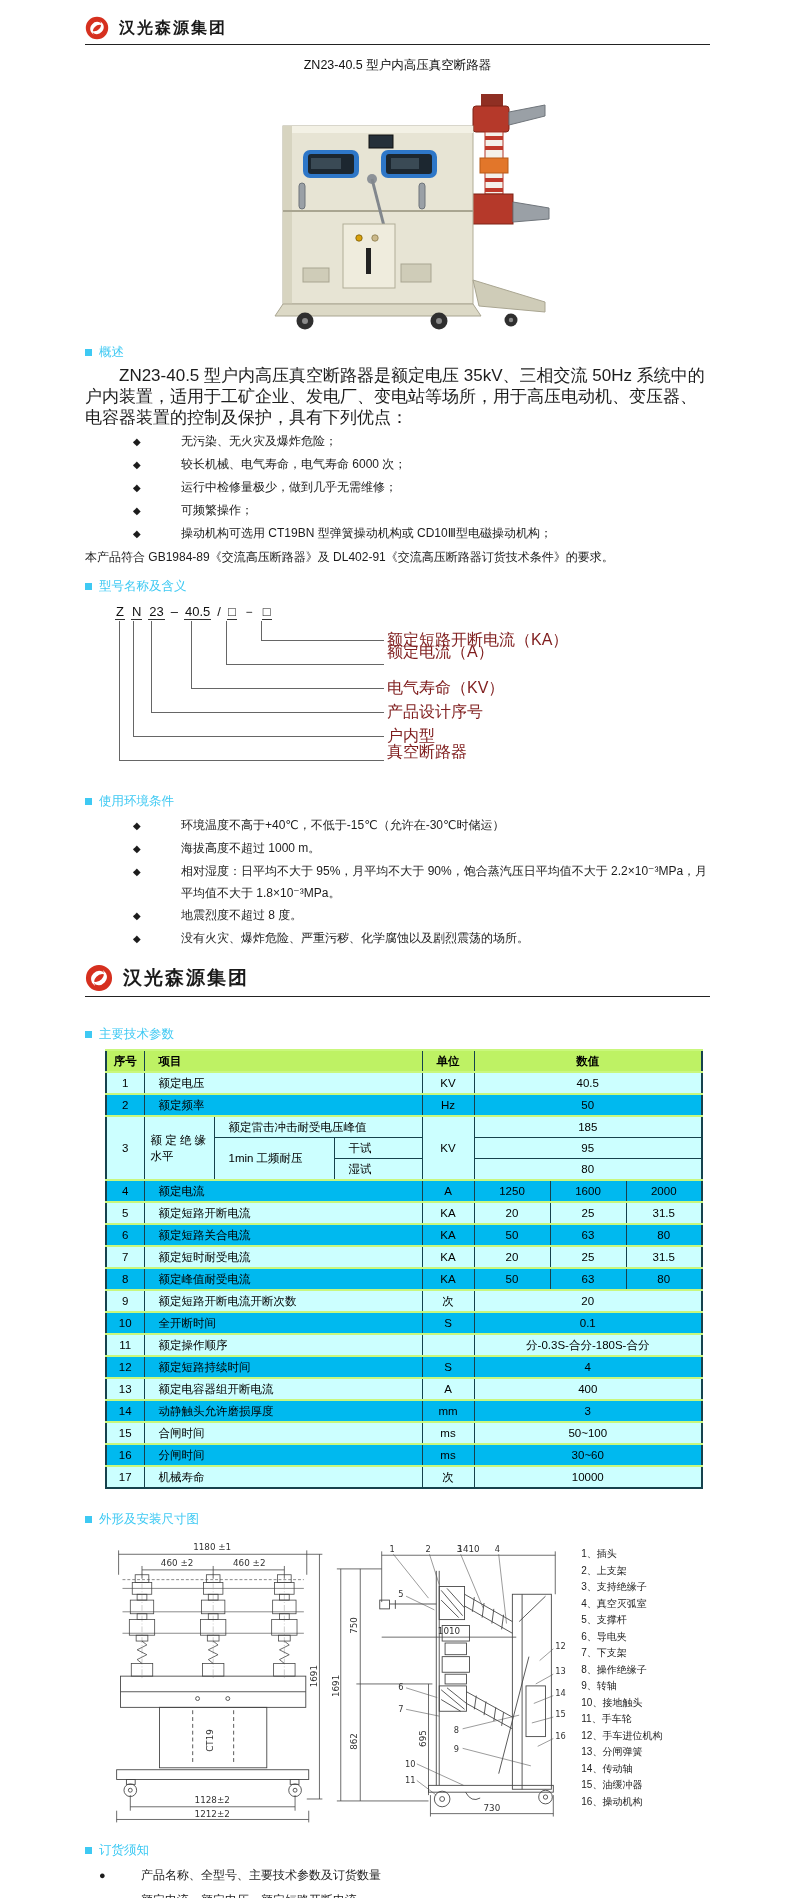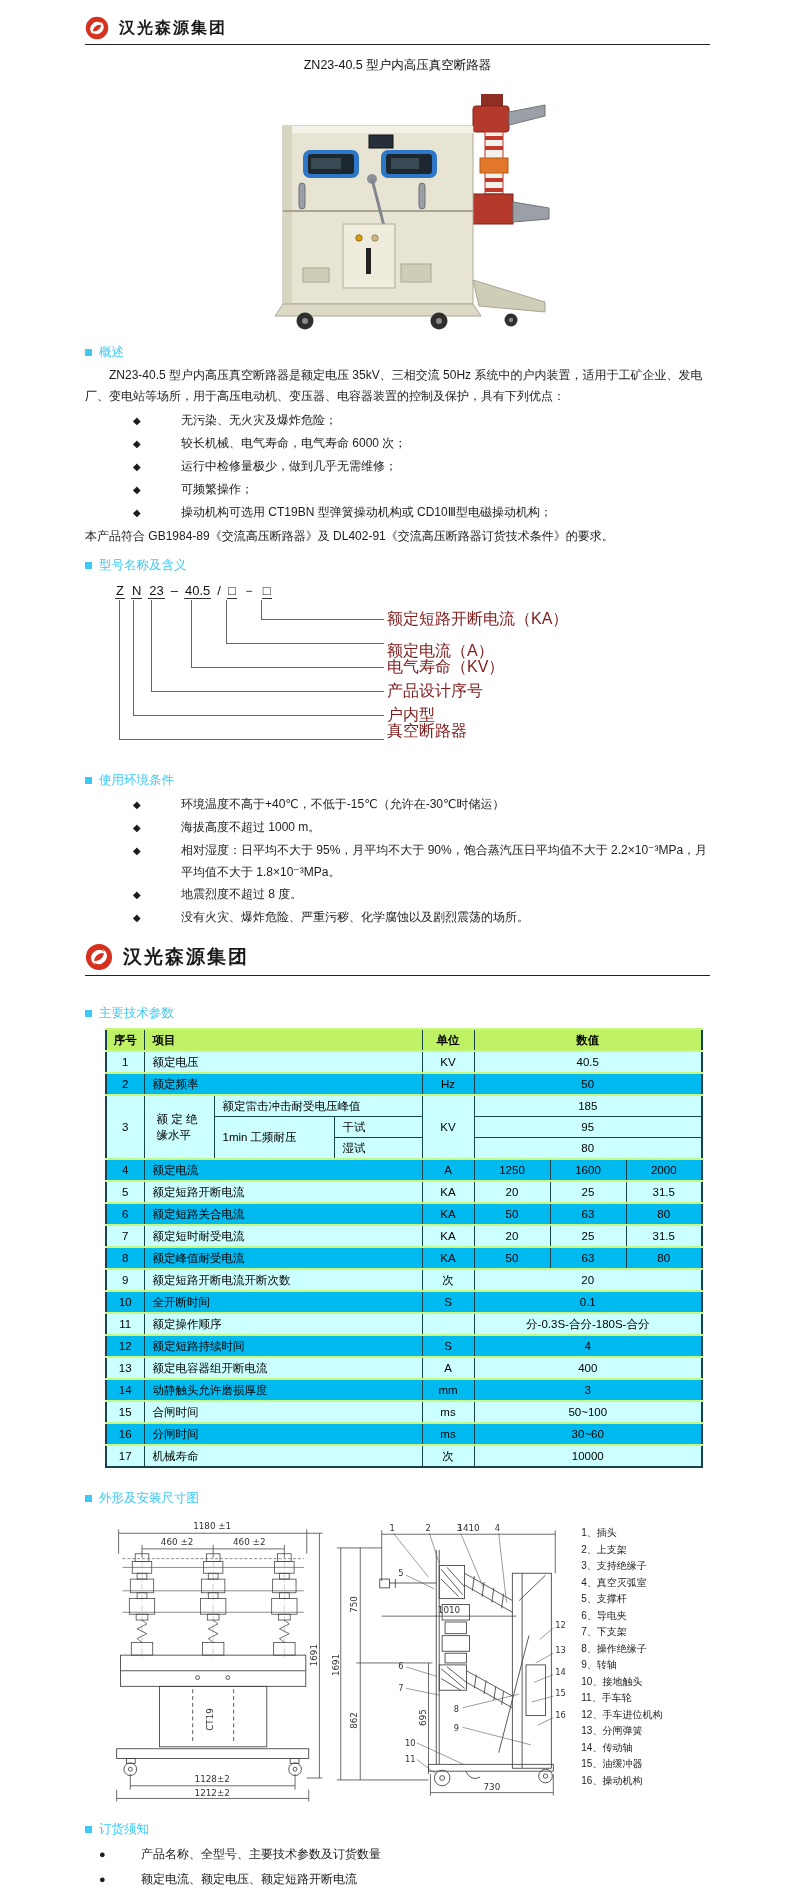--- a/index.html
+++ b/index.html
@@ -8,42 +8,42 @@
   .content{margin-left:85px;width:625px;padding-top:16px;}
   .brand-bar{display:flex;align-items:center;gap:10px;}
   .brand-bar .logo svg{display:block;}
   .brand-name{font-weight:bold;color:#1a1a1a;font-size:16px;letter-spacing:2px;}
   .brand-bar.big .brand-name{font-size:19px;}
   .rule{height:1px;background:#222;margin-top:4px;}
   .doc-title{text-align:center;font-size:12.5px;color:#111;margin:12px 0 4px 0;}
   .photo-wrap{text-align:center;margin:2px 0 6px 0;}
   .sec-h{display:flex;align-items:center;gap:7px;color:#3ec9f3;font-size:12.5px;margin:10px 0 4px 0;}
   .sq{width:7px;height:7px;background:#3ec9f3;flex:0 0 auto;}
-  .intro{font-size:12px;line-height:21px;margin:2px 0;text-indent:2em;}
+  .intro{font-size:17px;line-height:21px;margin:2px 0;text-indent:2em;}
   .note{font-size:12px;line-height:21px;margin:2px 0;}
   ul.dlist{list-style:none;margin:2px 0;padding:0 0 0 48px;}
   ul.dlist li{display:flex;font-size:12px;line-height:22px;}
   ul.dlist .mk{width:48px;flex:0 0 auto;font-size:10px;padding-top:1px;}
   ul.olist{list-style:none;margin:2px 0;padding:0 0 0 14px;}
   ul.olist li{display:flex;font-size:12px;line-height:25px;}
   ul.olist .mk{width:42px;flex:0 0 auto;font-size:11px;}
   
   .model-diagram{position:relative;height:176px;margin:8px 0 0 30px;width:580px;font-size:13px;text-align:center;}
   .model-code{position:absolute;left:0;top:0;white-space:nowrap;color:#111;}
   .tok{margin-right:6px;}
   .u{border-bottom:1px solid #333;padding:0 1px;}
   .elbow{position:absolute;border-left:1px solid #666;border-bottom:1px solid #666;top:18px;}
   .mlabel{position:absolute;left:272px;font-size:16px;line-height:18px;color:#7f1d1d;}
   
   table.params{border-collapse:collapse;table-layout:fixed;width:596px;margin:6px 0 0 20px;
                font-size:11.5px;border:2px solid #16424d;}
   table.params td{border:1px solid #16424d;height:20px;text-align:center;padding:0 2px;
                   white-space:nowrap;overflow:hidden;color:#000;}
-  table.params td.left{text-align:left;padding-left:8px;}
-  table.params td.inswrap{white-space:normal;text-align:left;padding-left:12px;line-height:16px;}
+  table.params td.left{text-align:left;padding-left:14px;}
+  table.params td.inswrap{white-space:normal;text-align:left;padding-left:6px;line-height:16px;}
   tr.thead td{background:#bef264;font-weight:bold;}
   tr.blue td{background:#00b9ef;}
   tr.light td{background:#ccffff;}
   tr.main td{border-top:2px solid #c9f77d;}
   
   .drawings{display:flex;align-items:flex-start;gap:8px;margin:8px 0 0 18px;}
   .drawings svg text{font-family:"DejaVu Sans",sans-serif;fill:#333;}
   ul.legend{list-style:none;margin:10px 0 0 6px;padding:0;width:132px;}
   ul.legend li{font-size:10px;line-height:16.5px;color:#222;white-space:nowrap;}
 </style>
@@ -159,21 +159,21 @@
       <div class="model-code">
         <span class="tok u">Z</span><span class="tok u">N</span><span class="tok u">23</span><span class="tok">–</span><span class="tok u">40.5</span><span class="tok">/</span><span class="tok u">□</span><span class="tok">－</span><span class="tok u">□</span>
       </div>
       <div class="elbow" style="left:146px;width:122px;height:19px;"></div>
       <div class="elbow" style="left:111px;width:157px;height:43px;"></div>
       <div class="elbow" style="left:76px;width:192px;height:67px;"></div>
       <div class="elbow" style="left:36px;width:232px;height:91px;"></div>
       <div class="elbow" style="left:18px;width:250px;height:115px;"></div>
       <div class="elbow" style="left:4px;width:264px;height:139px;"></div>
       <span class="mlabel" style="top:28px;">额定短路开断电流（KA）</span>
-      <span class="mlabel" style="top:60px;">额定电流（A）</span>
+      <span class="mlabel" style="top:40px;">额定电流（A）</span>
       <span class="mlabel" style="top:76px;">电气寿命（KV）</span>
       <span class="mlabel" style="top:100px;">产品设计序号</span>
       <span class="mlabel" style="top:124px;">户内型</span>
       <span class="mlabel" style="top:140px;">真空断路器</span>
     </div>
   </section>
 
   <section style="margin-top:14px;">
     <div class="sec-h">
       <span class="sq"></span>

